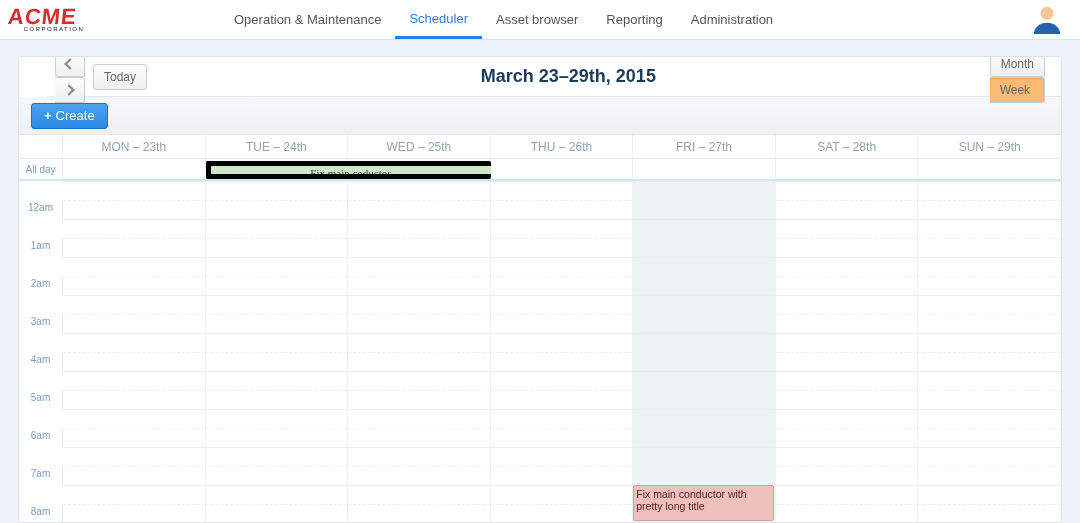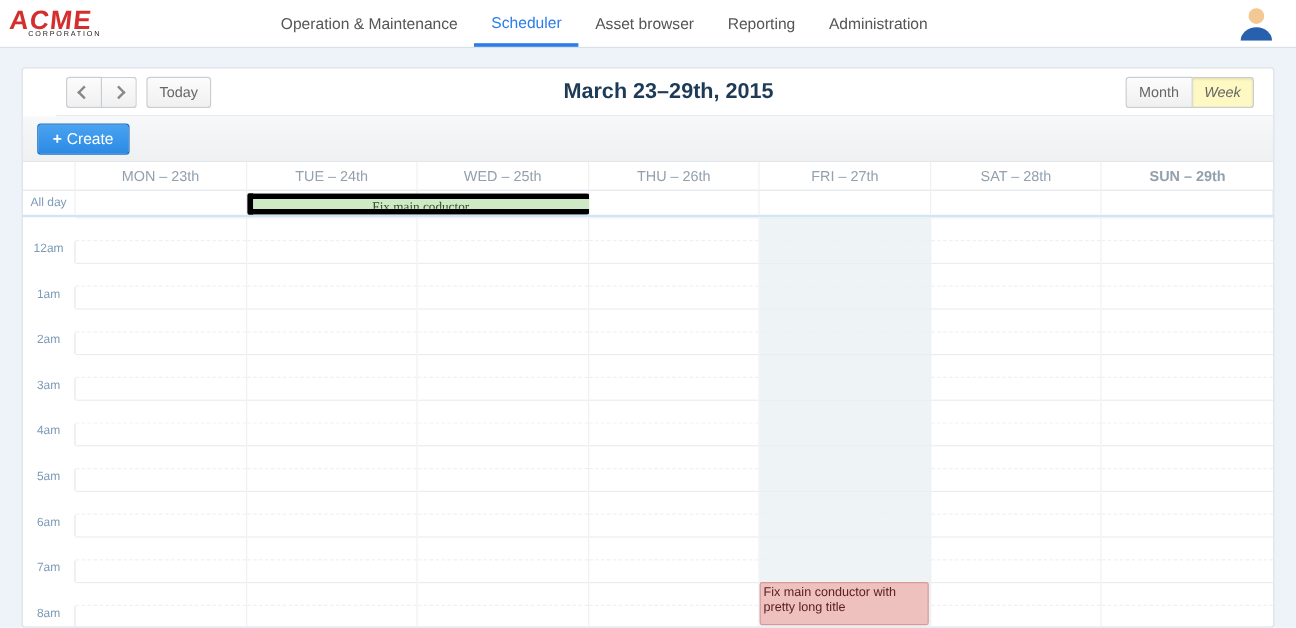--- a/index.html
+++ b/index.html
@@ -13,40 +13,40 @@
     .nav { display:flex; height:100%; align-items:center; margin-left:120px; }
     .nav-item { padding:0 14px; height:100%; display:flex; align-items:center; color:#555; cursor:pointer; font-size:13px; }
     .nav-item.active { color:#2b7de9; border-bottom:3px solid #2b7de9; font-weight:500; }
     .avatar-wrap { position:absolute; right:18px; top:4px; }
     .avatar-svg { width:30px; height:30px; }
 
     
     .panel { position:absolute; top:56px; left:18px; right:18px; bottom:0; background:#fff; border:1px solid #dde2e7; border-radius:3px; overflow:hidden; }
 
     .panel-header1 { height:40px; border-bottom:1px solid #e3e7eb; display:flex; align-items:center; padding:0 8px;margin-left:28px; }
-    .btngrp { display:flex; margin-right:8px; }
+    .btngrp { display:flex; margin-right:8px;flex-direction:column; }
     .btn { height:26px; background:linear-gradient(#fcfcfc,#f0f0f0); border:1px solid #c9ced3; border-radius:3px; padding:0 10px; display:flex; align-items:center; cursor:pointer; font-size:12px; color:#666; }
     .btngrp .btn:first-child { border-top-right-radius:0; border-bottom-right-radius:0; }
     .btngrp .btn:last-child  { border-top-left-radius:0;  border-bottom-left-radius:0; border-left:none; }
-    .btn.selected { background:#fef9c3; box-shadow:inset 0 1px 2px rgba(0,0,0,.12);font-style:italic; }
+    .btn.selected { background:#fdba74; box-shadow:inset 0 1px 2px rgba(0,0,0,.12); }
     .title-range { flex:1; text-align:center; font-size:18px; font-weight:600; color:#1d3a57; }
 
     .panel-header2 { height:38px; border-bottom:1px solid #e3e7eb;
       background:linear-gradient(#f7f8f9,#eef0f2); display:flex; align-items:center; padding:0 12px; }
     .btn-primary { background:linear-gradient(#4aa3f0,#2a8ae5); color:#fff; border:1px solid #1d73c7; height:26px; padding:0 12px; border-radius:3px; display:flex; align-items:center; gap:4px; cursor:pointer; font-size:13px; }
     .plus { font-weight:bold; }
 
     
     .cal { position:absolute; top:78px; left:0; right:0; bottom:0; }
     .timecol-w { width:44px; }
     .daycol-w  { width:calc((100% - 44px)/7); }
 
     .dayheads { display:flex; height:24px; border-bottom:1px solid #e3e7eb; font-size:12px; color:#93a0ad; }
     .dayheads > div { border-right:1px solid #eef0f2; display:flex; align-items:center; justify-content:center; }
-    .dayheads > div:last-child { border-right:none;font-weight:bold; }
+    .dayheads > div:last-child { border-right:none; }
 
     .alldayrow { display:flex; height:22px; border-bottom:2px solid #cfe6f7; position:relative;text-align:center; }
     .alldayrow > div { border-right:1px solid #eef0f2; }
     .alldayrow > div:last-child { border-right:none; }
     .allday-label { font-size:10px; color:#7d9ab7; display:flex; align-items:center; justify-content:center; }
     .event-allday { position:absolute; top:2px; height:18px;
       left:calc(44px + (100% - 44px)/7 * 1);
       width:calc((100% - 44px)/7 * 2);
       background:#cfe9c7; border:5px solid #000000; border-radius:2px;
       font-size:11px; color:#314a29; padding:1px 6px; overflow:hidden; white-space:nowrap;font-family:Liberation Serif, serif; }

